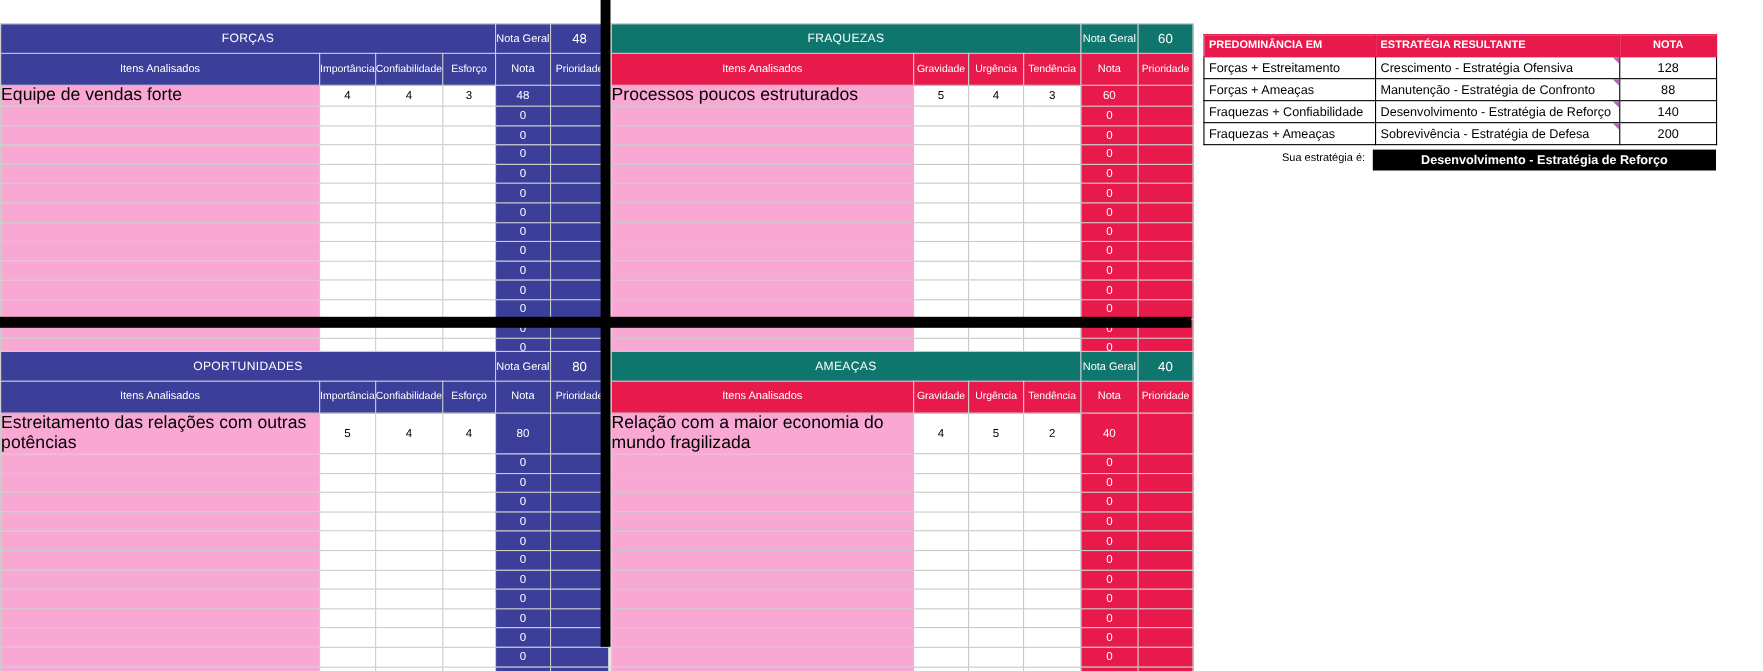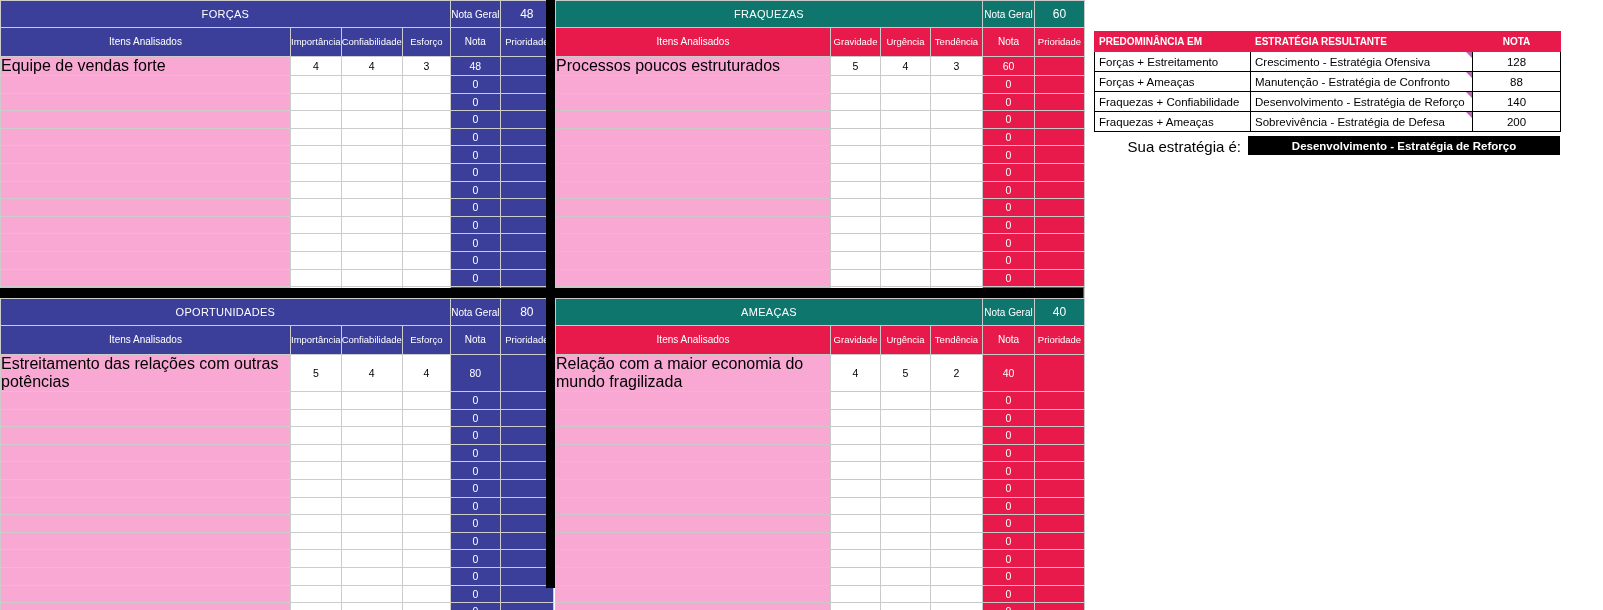--- a/index.html
+++ b/index.html
@@ -1,21 +1,21 @@
 <!DOCTYPE html>
 <html><head>
 <meta charset="utf-8">
 <style>
   html,body{margin:0;padding:0;background:#ffffff;}
   body{font-family:"Liberation Sans", sans-serif;}
   #page{position:relative;width:1603px;height:610px;background:#ffffff;overflow:hidden;}
 
   
   .quad{position:absolute;}
-  table.q{border-collapse:collapse;table-layout:fixed;}
+  table.q{border-collapse:collapse;table-layout:fixed;margin-top:21px;}
   table.q td,table.q th{border:1px solid #c9c9c9;padding:0;margin:0;font-weight:normal;}
 
   .title-cell{color:#ffffff;font-size:11px;font-weight:bold;text-align:center;letter-spacing:.3px;height:26px;}
   .ng-cell{color:#ffffff;font-size:10px;font-weight:bold;text-align:center;}
   .ngv-cell{color:#ffffff;font-size:12px;font-weight:bold;text-align:center;}
 
   .sub-cell{color:#ffffff;font-size:10px;text-align:center;height:28px;line-height:1.05;}
   .sub-cell.small{font-size:9.5px;}
 
   .item-cell{font-size:16px;text-align:left;color:#000;height:16.6px;background:#f9a8d4;}
@@ -42,21 +42,21 @@
   .matrix{position:absolute;left:1094px;top:31px;}
   table.mx{border-collapse:collapse;table-layout:fixed;padding-left:12px;}
   table.mx td{border:1px solid #000000;font-size:11.5px;padding:1px 4px;height:17px;}
   table.mx td.hdr{background:#e8194b;color:#ffffff;font-size:10px;font-weight:bold;border-color:#e8194b;}
   table.mx td.hdr.c{text-align:center;}
   td.numc{text-align:center;}
 
   .tri{position:relative;}
   .tri:after{content:"";position:absolute;top:0;right:0;border-top:6px solid #b36ab3;border-left:6px solid transparent;}
 
-  .strat-label{position:absolute;left:1095px;top:138px;width:146px;text-align:right;font-size:15px;color:#000;}
+  .strat-label{position:absolute;left:1095px;top:138px;width:146px;text-align:right;font-size:10px;color:#000;}
   .strat-box{position:absolute;left:1248px;top:136px;width:312px;height:19px;background:#000000;color:#ffffff;
              font-size:11.5px;font-weight:bold;display:flex;align-items:center;justify-content:center;}
 </style>
 </head>
 <body>
 
 <div id="page">
 
   <div class="quad blue" style="left:0px;top:0px;">
     <table class="q">

